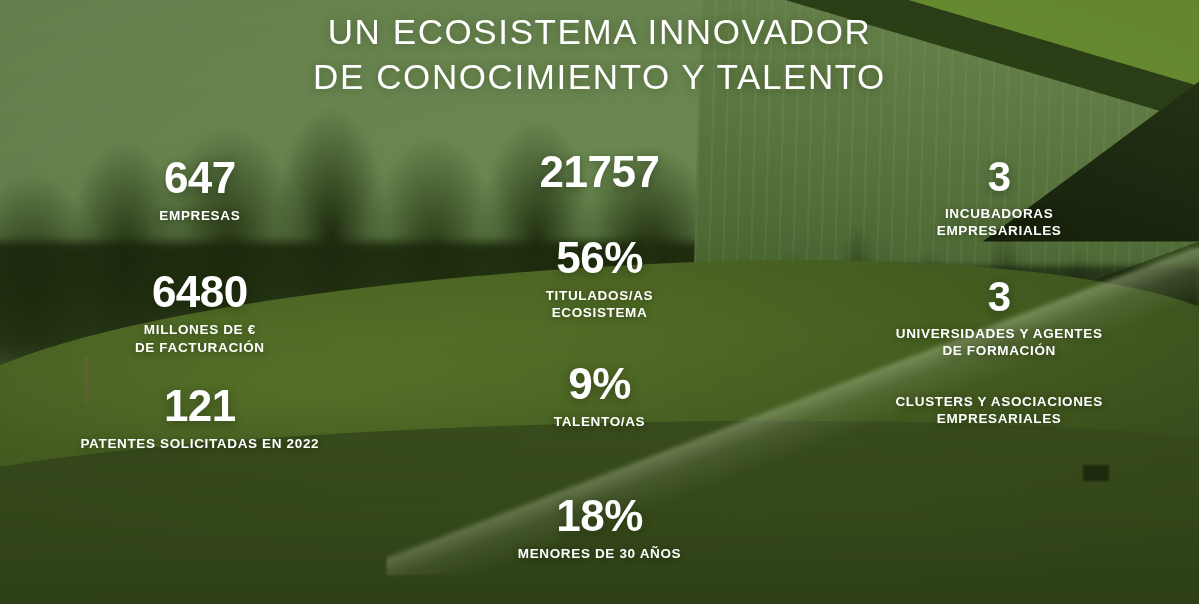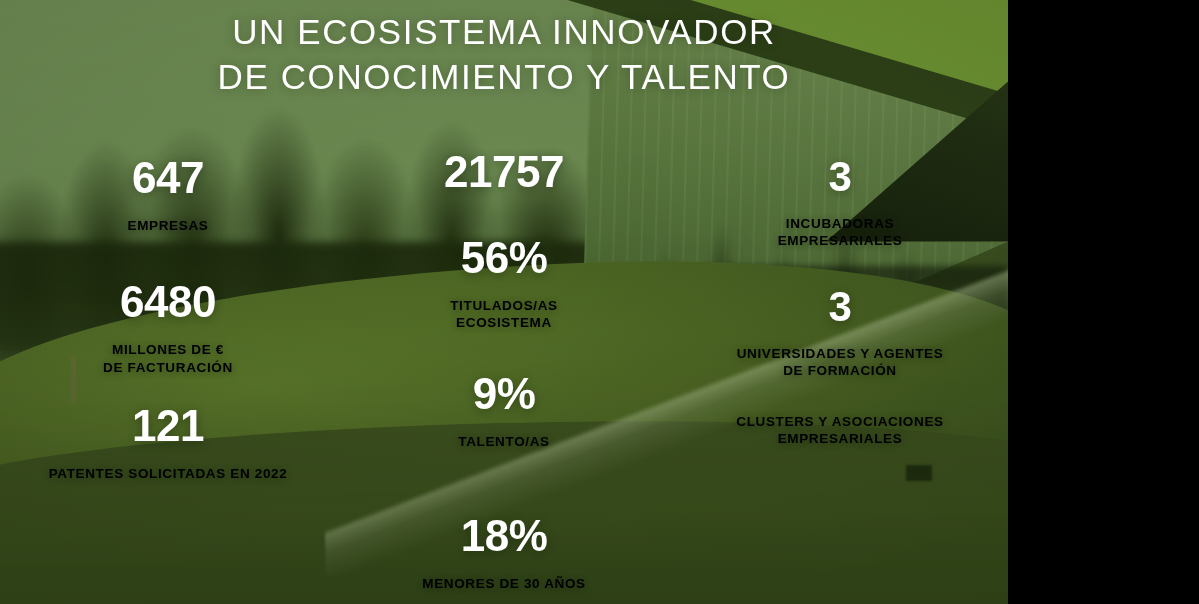--- a/index.html
+++ b/index.html
@@ -6,21 +6,21 @@
     margin: 0;
     padding: 0;
     background: #000;
   }
   body {
     font-family: "Liberation Sans", sans-serif;
   }
 
   .stage {
     position: relative;
-    width: 1008px;
+    width: 1199px;
     height: 604px;
     overflow: hidden;
     background: #6d8b52;
   }
 
   
   .bg {
     position: absolute;
     inset: 0;
     overflow: hidden;
@@ -212,26 +212,26 @@
   .stat { text-align: center; }
   .stat .num {
     color: #ffffff;
     font-weight: 700;
     font-size: 44px;
     line-height: 1.0;
     letter-spacing: -0.5px;
     text-shadow: 0 2px 10px rgba(15,28,8,.40);
   }
   .stat .lbl {
-    color: #000000;
+    color: #ffffff;
     font-weight: 700;
     font-size: 13.5px;
     letter-spacing: .65px;
     line-height: 1.28;
-    margin-top: 17px;
+    margin-top: 7px;
     text-shadow: 0 1px 7px rgba(15,28,8,.45);
   }
   .stat .lbl .ln2 { display: block; }
 
   
   .col-1 .stat:nth-child(1) { margin-top: 6px; }
   .col-1 .stat:nth-child(2) { margin-top: 46px; }
   .col-1 .stat:nth-child(3) { margin-top: 28px; }
   .col-1 .stat:nth-child(4) { margin-top: 30px; }
 

